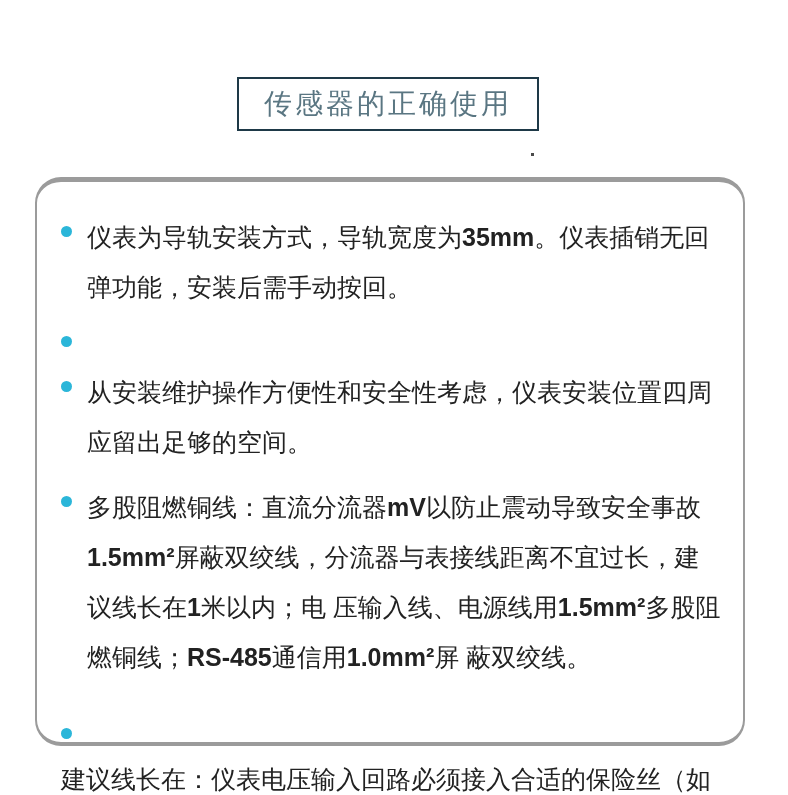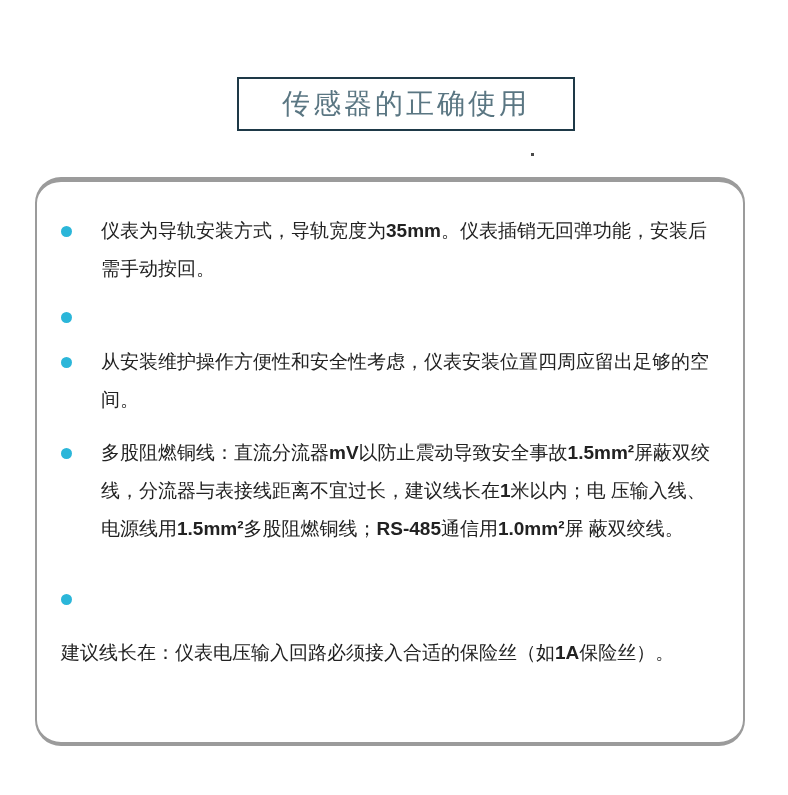--- a/index.html
+++ b/index.html
@@ -9,21 +9,21 @@
     --bullet:#2bb6d9;
     --body-text:#222222;
   }
   html,body{margin:0;padding:0;}
   body{
     width:788px;height:795px;background:#ffffff;position:relative;
     font-family:"Liberation Sans","DejaVu Sans",sans-serif;
     overflow:hidden;
   }
   .header-box{
-    position:absolute;left:237px;top:77px;width:338px;height:54px;
+    position:absolute;left:237px;top:77px;width:302px;height:54px;
     border:2px solid var(--header-border);
     box-sizing:border-box;
     display:flex;align-items:center;justify-content:center;
     background:#ffffff;
   }
   .header-title{
     font-size:28px;font-weight:400;letter-spacing:3px;
     color:var(--header-text);white-space:nowrap;
   }
   .speck{
@@ -34,22 +34,22 @@
     box-sizing:border-box;
     border:solid var(--box-border);
     border-width:5px 2px 4px 2px;
     border-radius:26px;
     background:#ffffff;
   }
   ul.bullets{
     list-style:none;margin:0;padding:30px 22px 0 24px;
   }
   ul.bullets li{
-    display:flex;gap:29px;
-    font-size:19px;line-height:38px;color:var(--body-text);
+    display:flex;gap:15px;
+    font-size:25px;line-height:50px;color:var(--body-text);
   }
   ul.bullets li:nth-child(1){margin-bottom:10px;}
   ul.bullets li:nth-child(2){margin-bottom:20px;}
   ul.bullets li:nth-child(3){margin-bottom:15px;}
   ul.bullets li:nth-child(4){margin-bottom:32px;}
   ul.bullets li:nth-child(5){margin-bottom:24px;flex-direction:column;}
   ul.bullets li:nth-child(6){margin-bottom:12px;}
   .dot{
     width:11px;height:11px;border-radius:50%;
     background:var(--bullet);flex:none;margin-top:14px;

